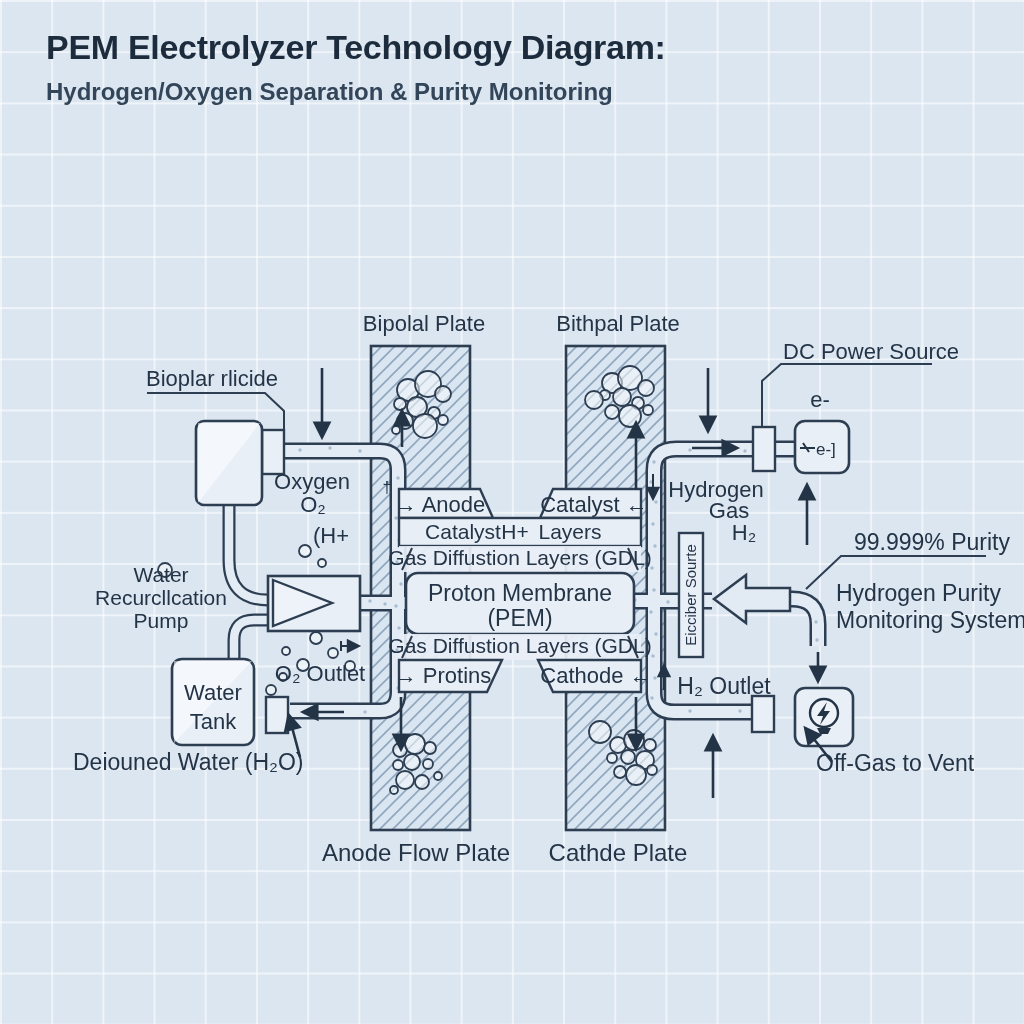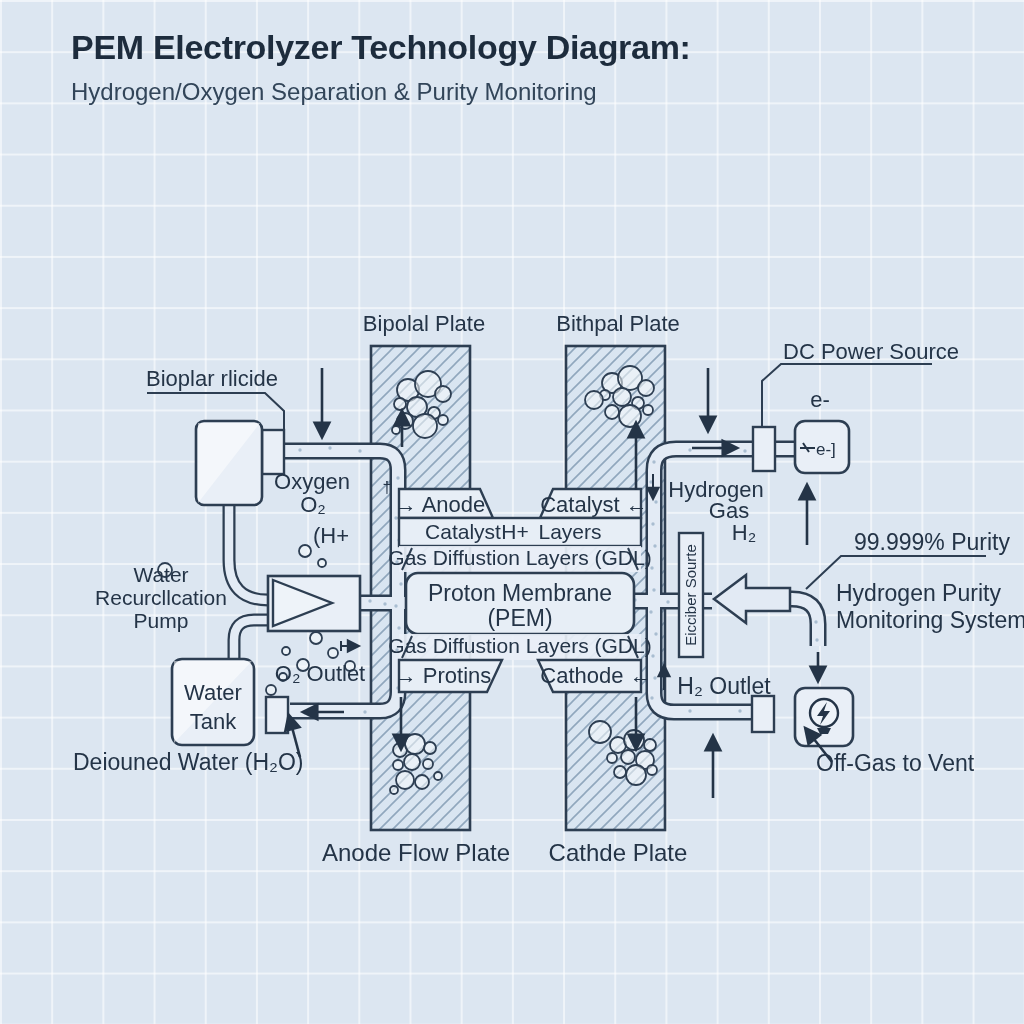--- a/index.html
+++ b/index.html
@@ -5,23 +5,23 @@
   html,body{margin:0;padding:0;}
   body{
     width:1024px;height:1024px;position:relative;overflow:hidden;
     background-color:#dce6f1;
     background-image:
       linear-gradient(rgba(255,255,255,.55) 1.6px, transparent 1.6px),
       linear-gradient(90deg, rgba(255,255,255,.55) 1.6px, transparent 1.6px);
     background-size:51.2px 51.2px;
     font-family:"Liberation Sans","DejaVu Sans",sans-serif;
   }
-  .title-block{position:absolute;left:46px;top:26px;margin-left:25px;}
+  .title-block{position:absolute;left:46px;top:26px;}
   .title-line{font-size:34px;font-weight:700;color:#1d2c3d;line-height:1.28;letter-spacing:-0.3px;}
-  .subtitle{font-size:24px;font-weight:400;color:#324559;margin-top:8px;}
+  .subtitle{font-size:24px;font-weight:700;color:#324559;margin-top:8px;}
   svg{position:absolute;left:0;top:0;}
   svg text{font-family:"Liberation Sans","DejaVu Sans",sans-serif;fill:#243447;}
   .lbl{font-size:22px;}
   .lbl-sm{font-size:21px;}
   .lbl-lg{font-size:24px;}
   .lbl-md{font-size:23px;}
   .lbl-tiny{font-size:15px;}
   .pipe-o{stroke:#2d3e52;stroke-width:17;fill:none;}
   .pipe-i{stroke:#e3ebf5;stroke-width:12;fill:none;}
   .pipe-o.thin{stroke-width:13;}

